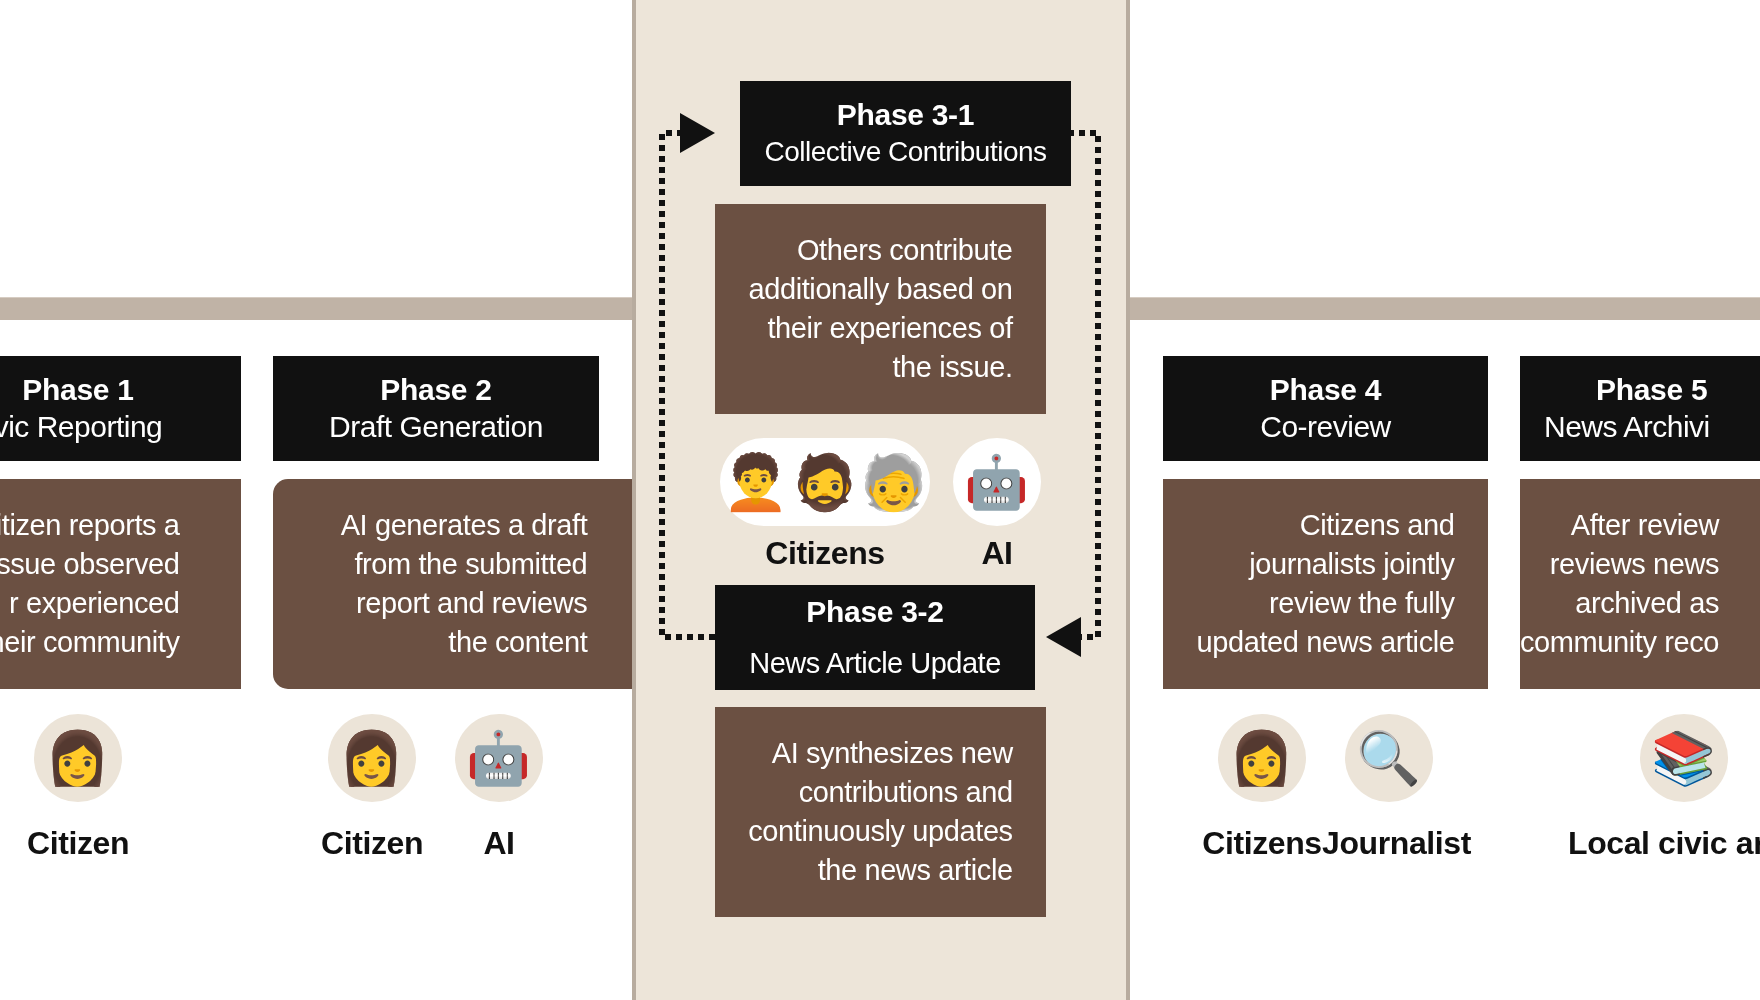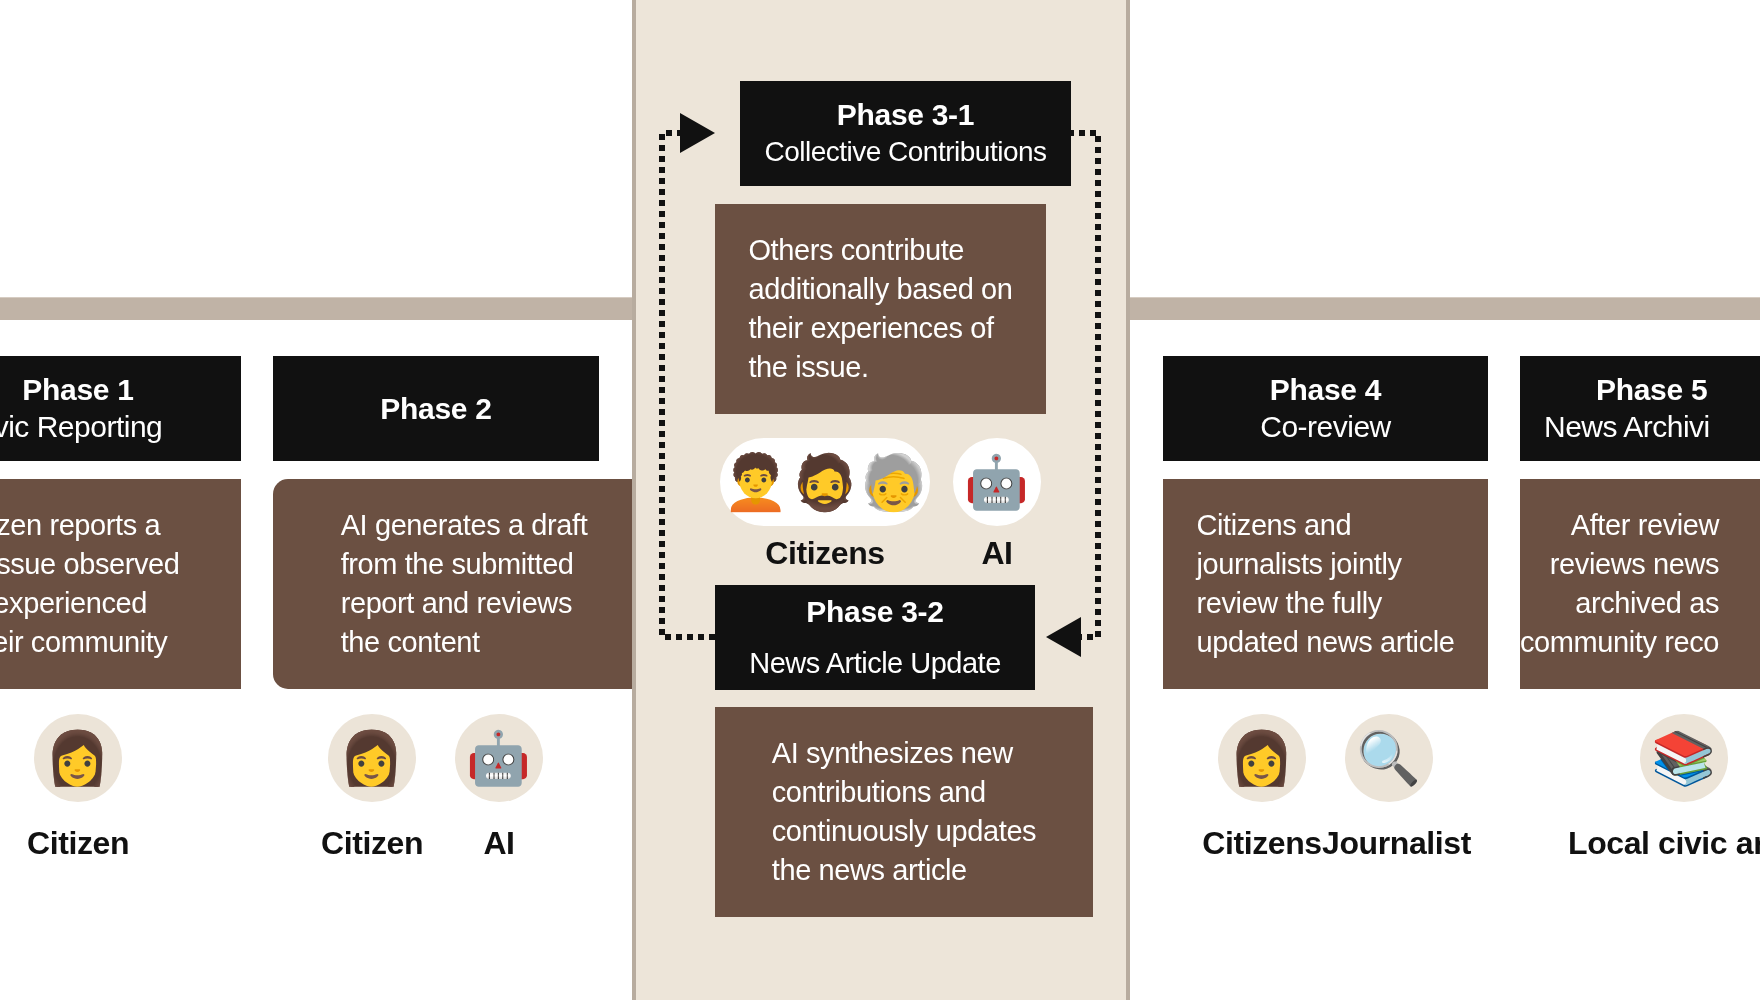--- a/index.html
+++ b/index.html
@@ -13,21 +13,21 @@
   .center-panel { position: absolute; left: 632px; top: -4px; width: 498px; height: 1008px;
     background: #ede5d9; border: 4px solid #b8ac9f; }
 
   .phase-head { position: absolute; height: 105px; background: #111111; color: #fff;
     display: flex; flex-direction: column; justify-content: center; align-items: center;
     text-align: center; white-space: nowrap; overflow: hidden; }
   .phase-head .num { font-weight: bold; font-size: 30px; line-height: 36px; letter-spacing: -0.3px; }
   .phase-head .name { font-size: 30px; line-height: 38px; letter-spacing: -0.5px; }
 
   .phase-desc { position: absolute; height: 210px; background: #6b5042; color: #fff;
-    display: flex; align-items: center; justify-content: center; text-align: left;
+    display: flex; align-items: center; justify-content: center; text-align: right;
     font-size: 29px; line-height: 39px; letter-spacing: -0.4px; padding: 0 17px; white-space: pre-line; overflow: hidden; }
 
   .actor { position: absolute; width: 88px; height: 88px; border-radius: 50%; background: #ece4d8;
     display: flex; align-items: center; justify-content: center; font-size: 52px; line-height: 1; }
   .actor-label { position: absolute; font-weight: bold; font-size: 32px; text-align: center; white-space: nowrap;
     letter-spacing: -0.4px; color: #111; }
 
   .pill { position: absolute; background: #ffffff; border-radius: 44px; display: flex; align-items: center;
     justify-content: center; font-size: 54px; line-height: 1; gap: 2px; }
   .pill.circle { border-radius: 50%; }
@@ -46,20 +46,21 @@
 </div>
 <div class="phase-desc" style="left:-85px; width:326px; top:479px;">itizen reports a
 l issue observed
 r experienced
 heir community</div>
 <div class="actor" style="left:34px; top:714px;">👩</div>
 <div class="actor-label" style="left:18px; width:120px; top:825px;">Citizen</div>
 
 <div class="phase-head" style="left:273px; width:326px; top:356px;">
   <div class="num">Phase 2</div>
+  <div class="name">Draft Generation</div>
 </div>
 <div class="phase-desc" style="left:273px; width:382px; top:479px;border-radius:15px;">AI generates a draft
 from the submitted
 report and reviews
 the content</div>
 <div class="actor" style="left:328px; top:714px;">👩</div>
 <div class="actor-label" style="left:312px; width:120px; top:825px;">Citizen</div>
 <div class="actor" style="left:455px; top:714px;">🤖</div>
 <div class="actor-label" style="left:459px; width:80px; top:825px;">AI</div>
 
@@ -80,21 +81,21 @@
   <span>🧓</span>
 </div>
 <div class="actor-label" style="left:765px; width:120px; top:535px;">Citizens</div>
 <div class="pill circle" style="left:953px; top:438px; width:88px; height:88px; font-size:52px;">🤖</div>
 <div class="actor-label" style="left:957px; width:80px; top:535px;">AI</div>
 
 <div class="phase-head" style="left:715px; width:320px; top:585px;gap:14px;">
   <div class="num">Phase 3-2</div>
   <div class="name" style="font-size:29px;">News Article Update</div>
 </div>
-<div class="phase-desc" style="left:715px; width:378px; top:707px;">AI synthesizes new
+<div class="phase-desc" style="left:715px; width:331px; top:707px;">AI synthesizes new
 contributions and
 continuously updates
 the news article</div>
 
 <svg class="loop" viewBox="0 0 1760 1000">
   <path d="M 715 637 L 662 637 L 662 133 L 690 133" fill="none" stroke="#111" stroke-width="6" stroke-dasharray="6 5"></path>
   <polygon points="680,113 715,133 680,153" fill="#111"></polygon>
   <path d="M 1046 133 L 1098 133 L 1098 637 L 1078 637" fill="none" stroke="#111" stroke-width="6" stroke-dasharray="6 5"></path>
   <polygon points="1081,617 1046,637 1081,657" fill="#111"></polygon>
 </svg>

